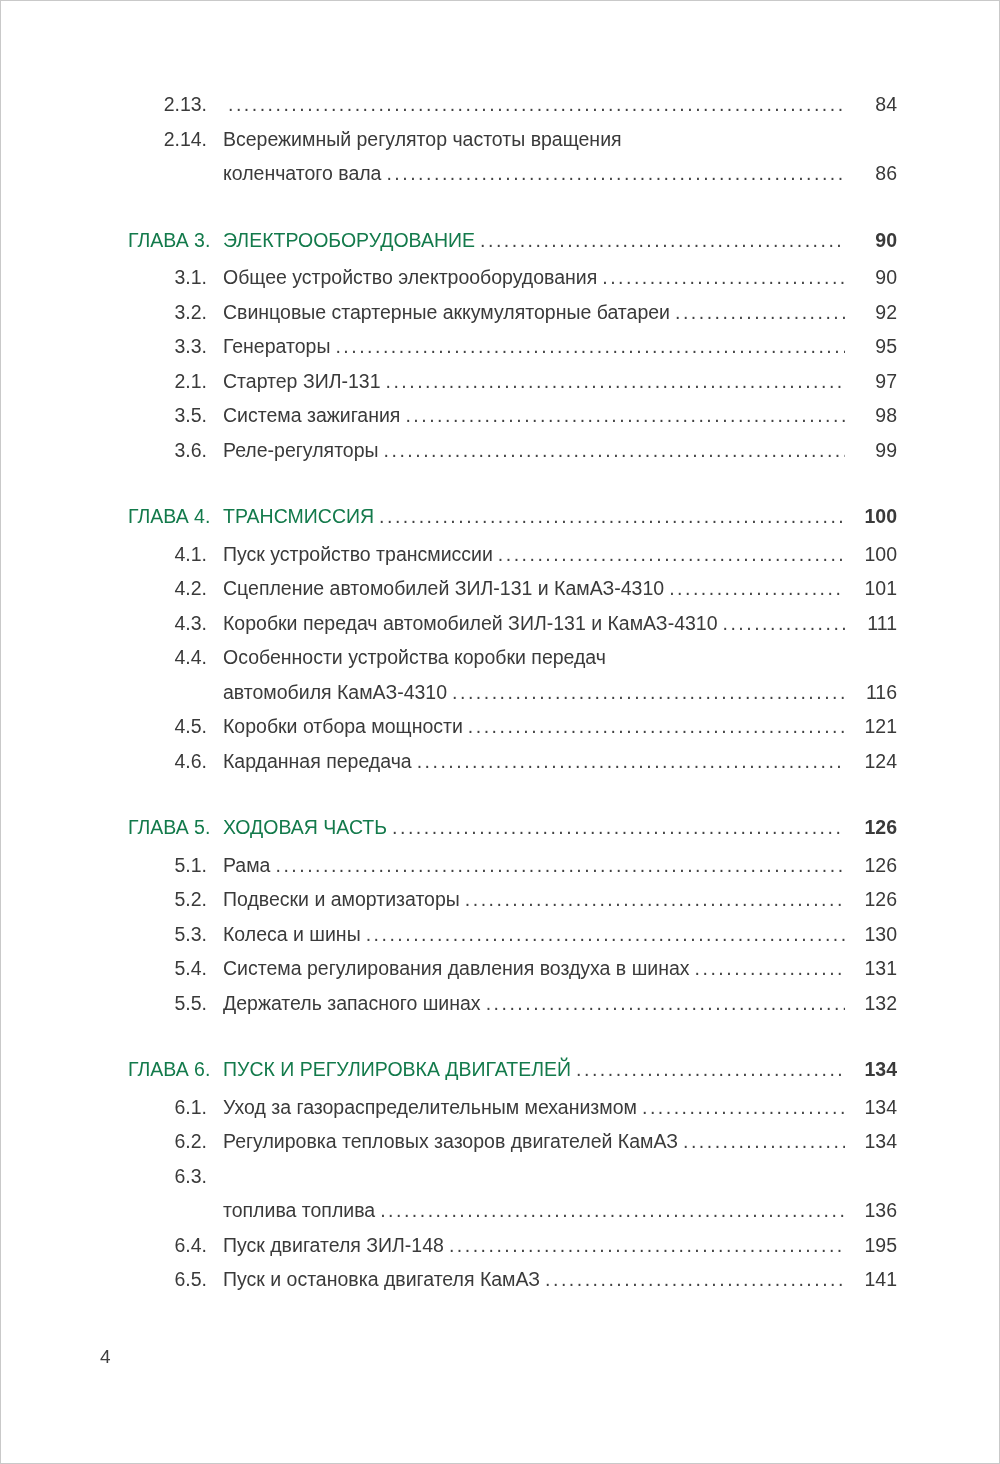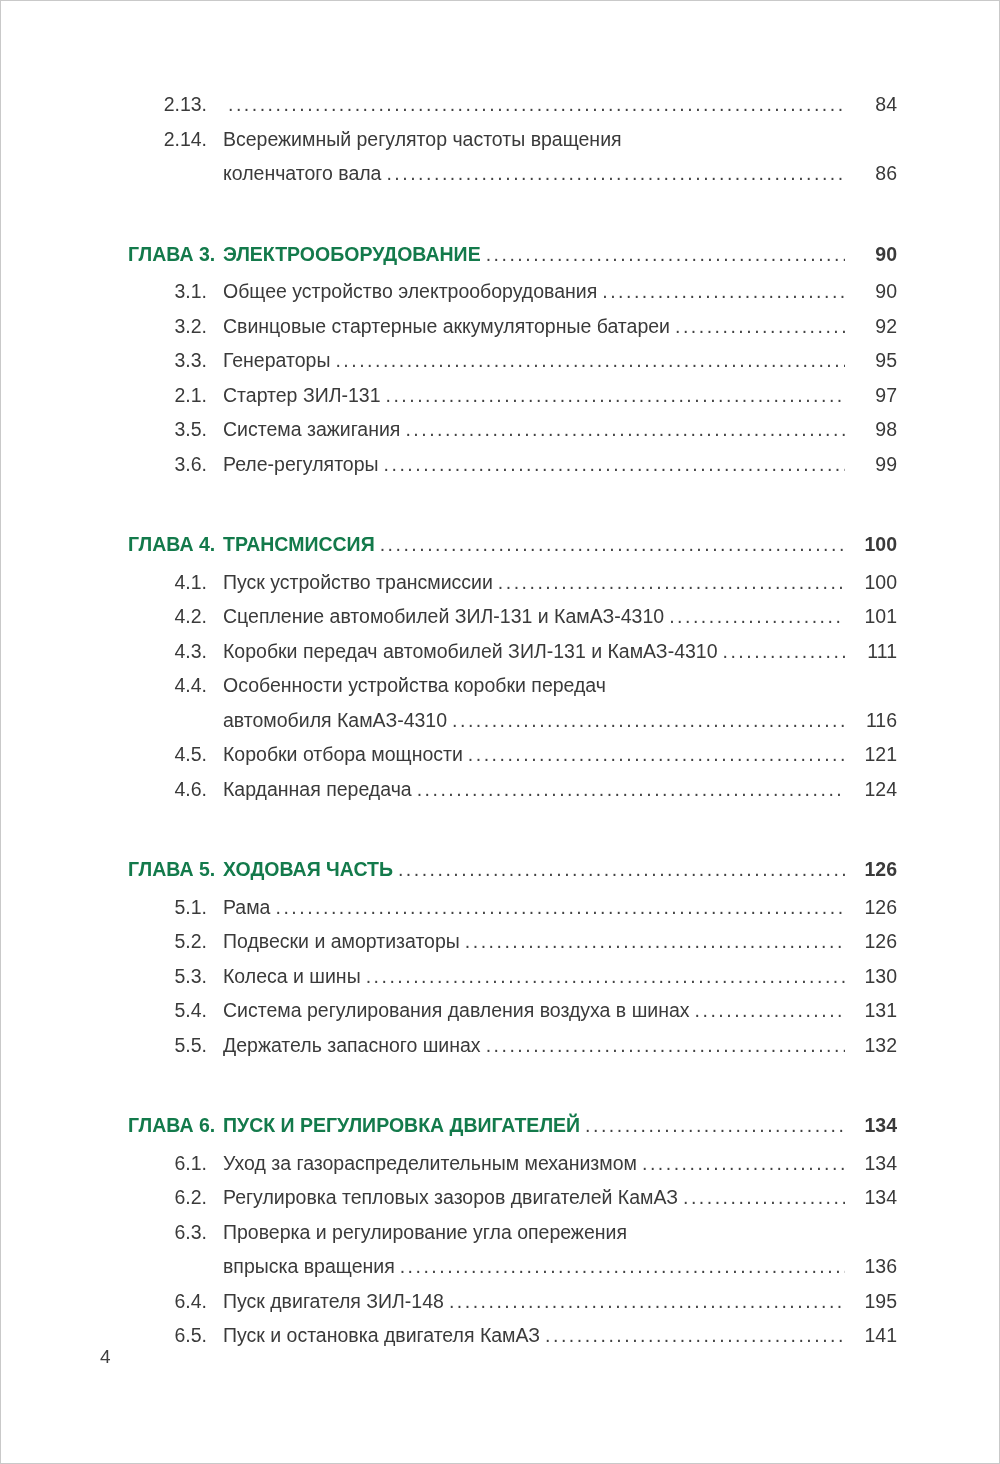--- a/index.html
+++ b/index.html
@@ -15,21 +15,21 @@
     border: 1px solid #c9c9c9;
     overflow: hidden;
   }
   .toc-list {
     position: absolute;
     left: 127px; top: 86px;
     width: 769px;
   }
   .toc-line {
     display: flex;
-    align-items: flex-end;
+    align-items: center;
     line-height: 34.5px;
     font-size: 19.5px;
     color: #3a3a3a;
   }
   .num {
     flex: 0 0 95px;
     padding-right: 16px;
     text-align: right;
     white-space: nowrap;
   }
@@ -52,22 +52,21 @@
   }
   .toc-entry.chapter { margin-top: 32px; margin-bottom: 3px; }
   .toc-entry.chapter .num {
     text-align: left;
     padding-right: 0;
     flex: 0 0 95px;
   }
   .toc-entry.chapter .num,
   .toc-entry.chapter .title {
     color: var(--green, #137a4b);
-    font-weight: bold;
-    margin-top: 14px;
+    font-weight: normal;
   }
   .toc-entry.chapter .page-num { font-weight: bold; }
   .folio {
     position: absolute;
     left: 99px; top: 1344px;
     font-size: 19px;
     line-height: 24px;
     color: #3f3f3f;
   }
 </style>
@@ -279,25 +278,24 @@
         <div class="toc-line">
           <span class="num">6.2.</span>
           <span class="title">Регулировка тепловых зазоров двигателей КамАЗ</span>
           <span class="dots"></span>
           <span class="page-num">134</span>
         </div>
       </div>
       <div class="toc-entry section">
         <div class="toc-line">
           <span class="num">6.3.</span>
-          <span class="title">Проверка и регулирование угла опережения</span>
         </div>
         <div class="toc-line">
           <span class="num"></span>
-          <span class="title">впрыска вращения</span>
+          <span class="title">топлива топлива</span>
           <span class="dots"></span>
           <span class="page-num">136</span>
         </div>
       </div>
       <div class="toc-entry section">
         <div class="toc-line">
           <span class="num">6.4.</span>
           <span class="title">Пуск двигателя ЗИЛ-148</span>
           <span class="dots"></span>
           <span class="page-num">195</span>

